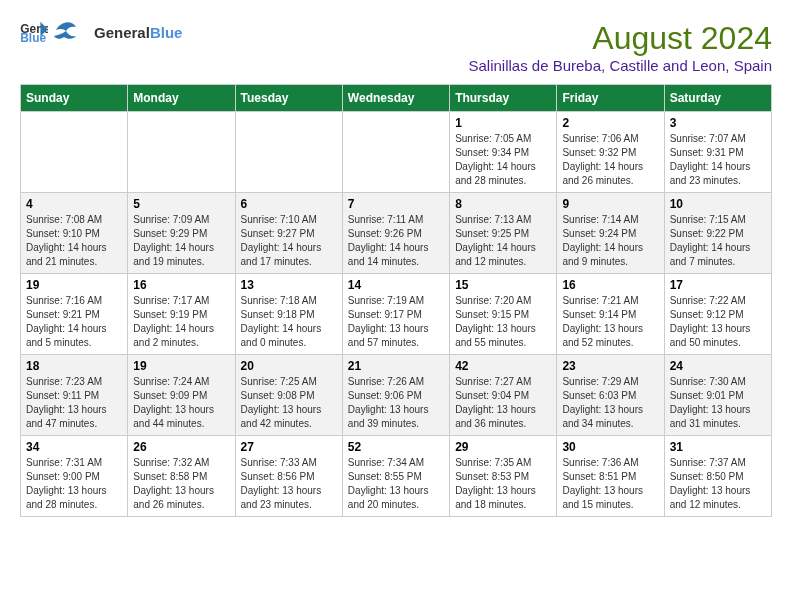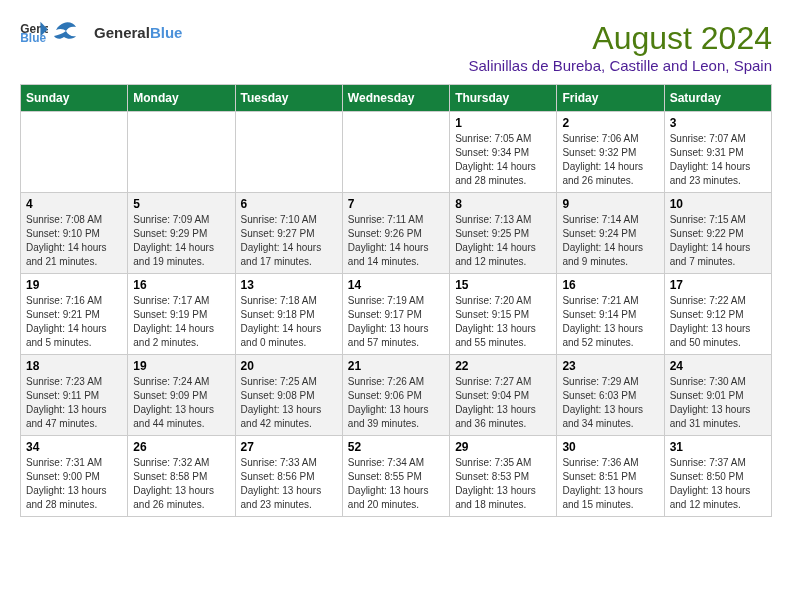--- a/index.html
+++ b/index.html
@@ -271,21 +271,21 @@
 and 42 minutes.</div>
         </td>
         <td>
           <span class="day-number">21</span>
           <div class="day-info">Sunrise: 7:26 AM
 Sunset: 9:06 PM
 Daylight: 13 hours
 and 39 minutes.</div>
         </td>
         <td>
-          <span class="day-number">22</span>
+          <span class="day-number">42</span>
           <div class="day-info">Sunrise: 7:27 AM
 Sunset: 9:04 PM
 Daylight: 13 hours
 and 36 minutes.</div>
         </td>
         <td>
           <span class="day-number">23</span>
           <div class="day-info">Sunrise: 7:29 AM
 Sunset: 6:03 PM
 Daylight: 13 hours

